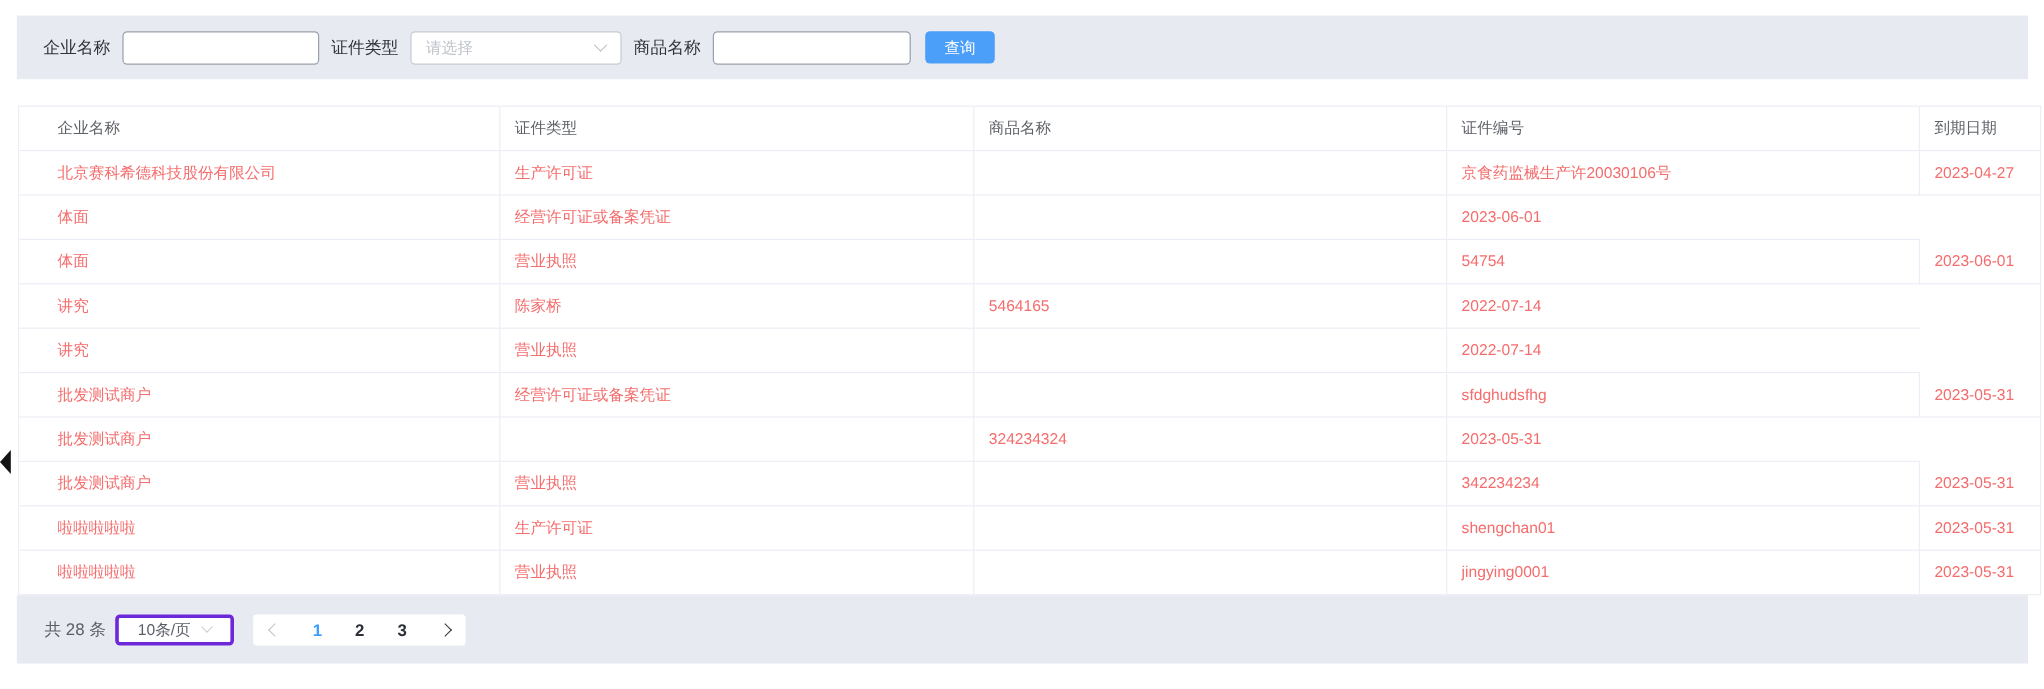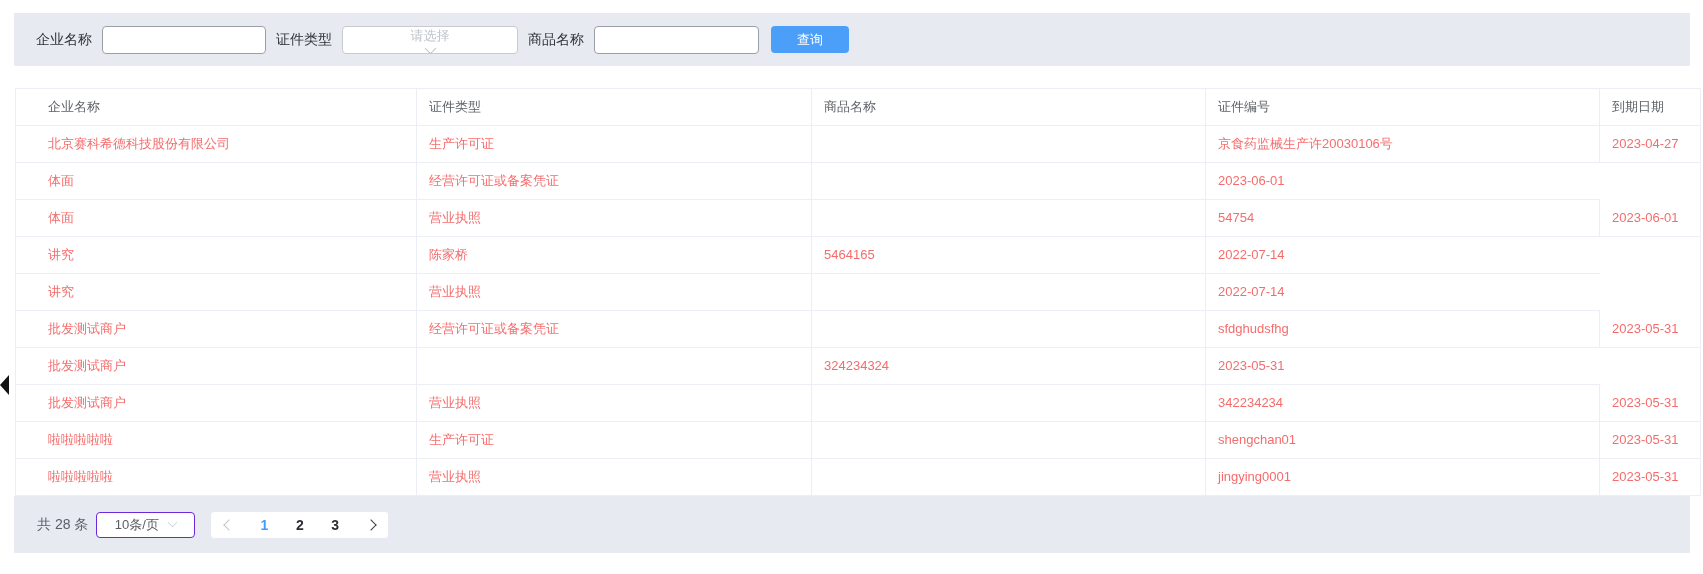--- a/index.html
+++ b/index.html
@@ -15,29 +15,29 @@
   }
   .f-label{font-size:14px;color:#2f3338;white-space:nowrap;}
   .f-input{
     width:164px;height:28px;background:#fff;border:1px solid #9aa0aa;
     border-radius:4px;box-sizing:border-box;padding:0 10px;font-size:13px;color:#333;outline:none;
   }
   .f-input.product{width:165px;}
   .f-select{
     width:176px;height:28px;background:#fff;border:1px solid #C6CAD2;border-radius:4px;
     display:flex;align-items:center;justify-content:space-between;
-    padding:0 12px;box-sizing:border-box;cursor:pointer;flex-direction:column;
+    padding:0 12px;box-sizing:border-box;cursor:pointer;
   }
   .f-select .ph{color:#BFC4CC;font-size:13px;}
   .chev{
     width:8px;height:8px;border-right:1px solid #BFC4CC;border-bottom:1px solid #BFC4CC;
     transform:rotate(45deg) scale(.9);margin-top:-4px;
   }
   .search-btn{
-    width:78px;height:27px;margin-left:2px;background:#4C9FF8;color:#fff;border:none;
+    width:58px;height:27px;margin-left:2px;background:#4C9FF8;color:#fff;border:none;
     border-radius:4px;font-size:13px;cursor:pointer;font-family:inherit;
   }
   
   .table{
     position:absolute;left:15px;top:88px;width:1686px;
     border:1px solid #EBEEF5;border-bottom:none;box-sizing:border-box;background:#fff;
   }
   .trow{display:grid;grid-template-columns:401px 395px 394px 394px 100px;}
   .tcell{
     height:37px;line-height:36px;border-bottom:1px solid #EBEEF5;border-right:1px solid #EBEEF5;
@@ -47,21 +47,21 @@
   .trow .tcell:last-child{border-right:none;}
   .tcell.c0{padding-left:32px;}
   .thead .tcell{color:#5E6268;font-weight:500;}
   
   .pagination-bar{
     position:absolute;left:14px;top:496px;width:1676px;height:57px;background:#E8EAF2;
     display:flex;align-items:center;padding-left:23px;box-sizing:border-box;
   }
   .total{font-size:14px;color:#5a5e66;white-space:nowrap;}
   .size-select{
-    margin-left:8px;width:99px;height:26px;background:#fff;border:1px solid #6d28d9;border-radius:4px;
+    margin-left:8px;width:99px;height:26px;background:#fff;border:3px solid #6d28d9;border-radius:4px;
     display:flex;align-items:center;justify-content:center;gap:9px;
     font-size:13px;color:#5a5e66;box-sizing:border-box;cursor:pointer;text-align:right;
   }
   .size-select .chev{transform:rotate(45deg) scale(.75);border-color:#C6CAD2;}
   .pager{
     margin-left:16px;width:177px;height:26px;background:#fff;border-radius:3px;
     display:flex;align-items:center;justify-content:space-around;
   }
   .page-btn{font-size:14px;color:#2b2f36;font-weight:700;cursor:pointer;min-width:18px;text-align:center;}
   .page-btn.active{color:#409EFF;}

